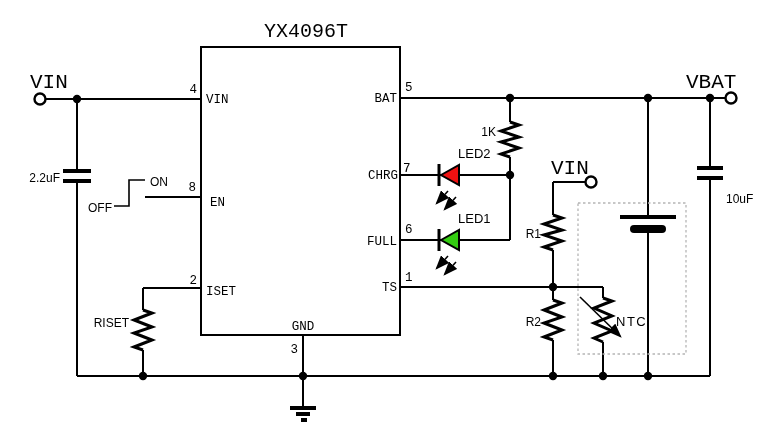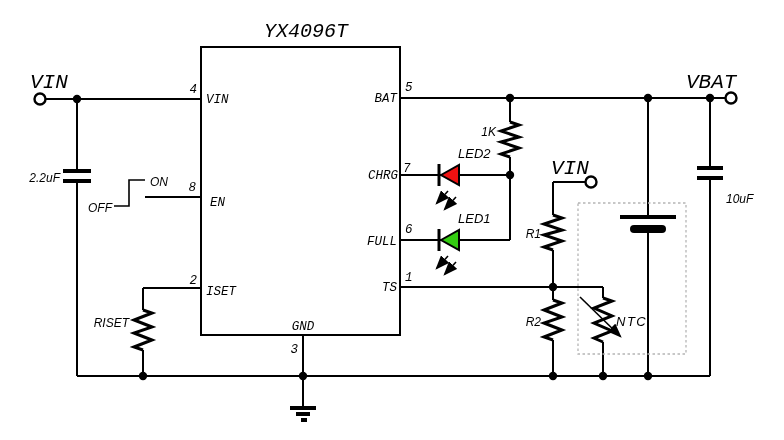--- a/index.html
+++ b/index.html
@@ -1,16 +1,16 @@
 <!DOCTYPE html>
 <html><head>
 <meta charset="utf-8">
 <style>
   html,body{margin:0;padding:0;background:#ffffff;}
-  .stage{position:relative;width:784px;height:440px;background:#ffffff;overflow:hidden;font-style:italic;}
+  .stage{position:relative;width:784px;height:440px;background:#ffffff;overflow:hidden;}
   svg{display:block;}
   text{font-family:"Liberation Mono","DejaVu Sans Mono",monospace;fill:#000;}
   .t-term{font-size:21px;}
   .t-title{font-size:20px;}
   .t-pin{font-size:12.5px;}
   .t-num{font-size:12.5px;}
   .t-comp{font-family:"Liberation Sans","DejaVu Sans",sans-serif;font-size:12px;}
   .t-comp-lg{font-family:"Liberation Sans","DejaVu Sans",sans-serif;font-size:13px;}
   .wire{stroke:#000;stroke-width:2;fill:none;}
   .wire-thin{stroke:#000;stroke-width:1.6;fill:none;}

